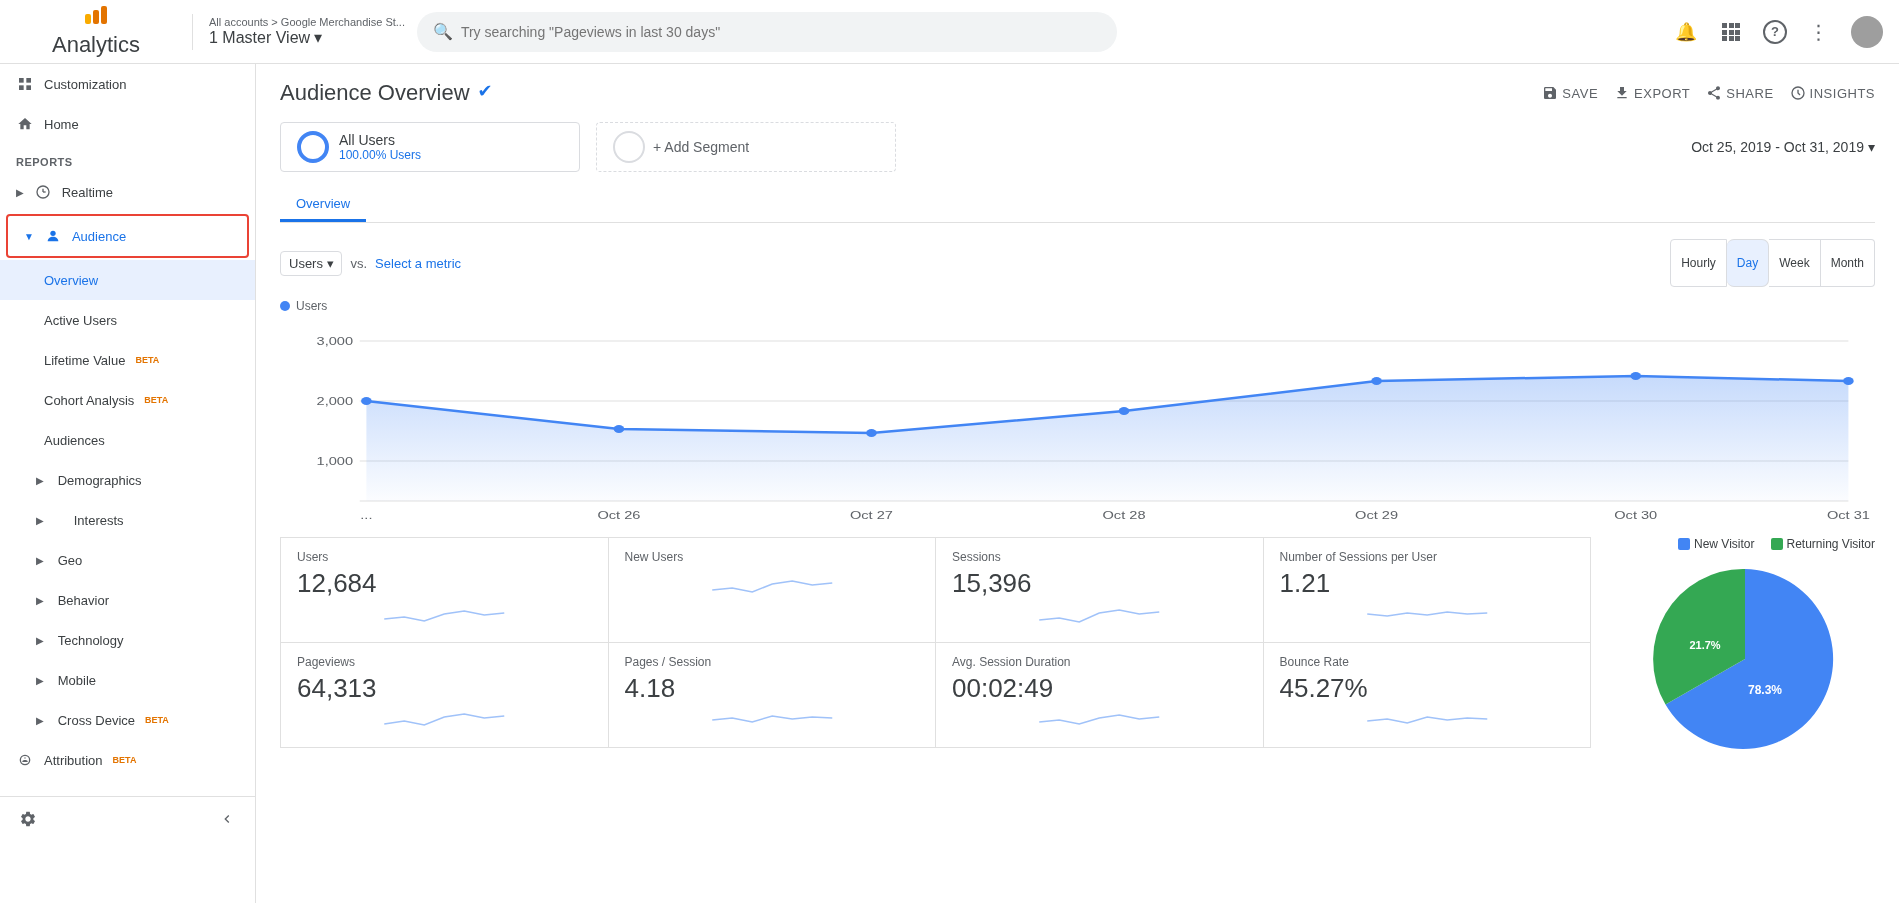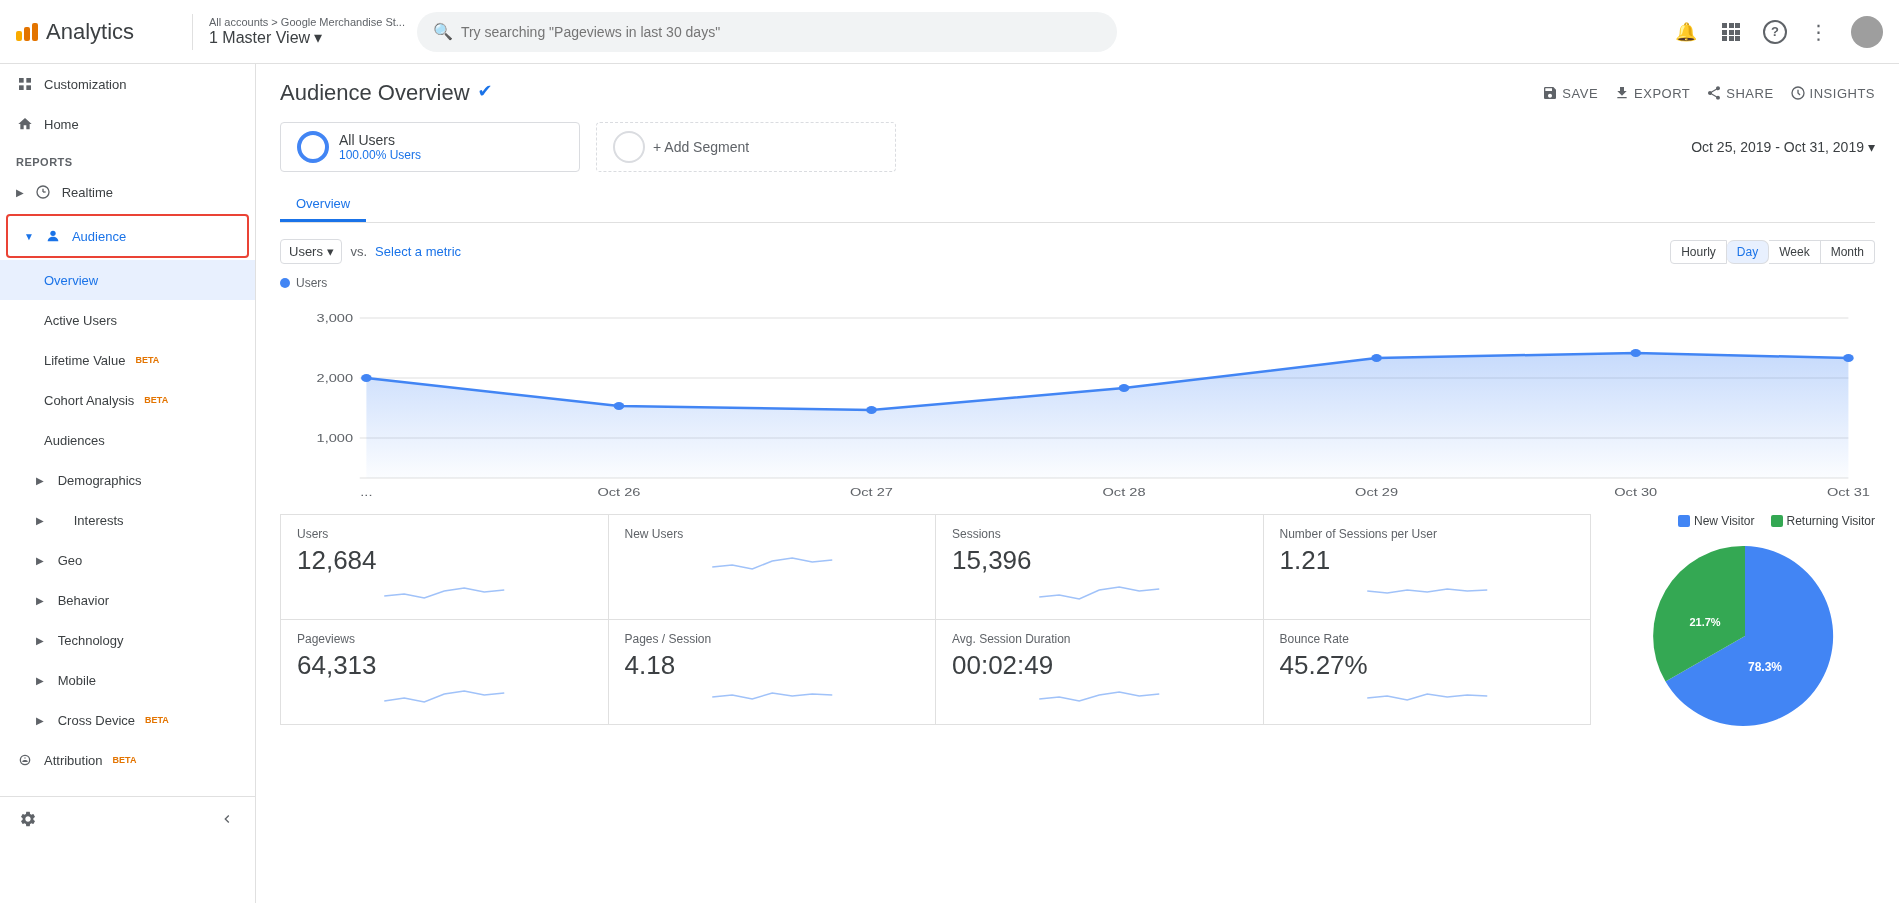--- a/index.html
+++ b/index.html
@@ -3,21 +3,21 @@
   <meta charset="utf-8">
   <style>
     * { box-sizing: border-box; margin: 0; padding: 0; }
     body { font-family: 'Google Sans', Arial, sans-serif; font-size: 13px; color: #3c4043; background: #fff; display: flex; flex-direction: column; height: 100vh; overflow: hidden; }
 
     
     .top-nav {
       display: flex; align-items: center; height: 64px; padding: 0 16px;
       border-bottom: 1px solid #e0e0e0; background: #fff; flex-shrink: 0; gap: 12px;
     }
-    .logo-area { display: flex; align-items: center; gap: 8px; min-width: 160px; }
+    .logo-area { display: flex; align-items: center; gap: 8px; min-width: 160px; flex-direction: column; }
     .logo-bars { display: flex; gap: 2px; align-items: flex-end; }
     .logo-bars span { display: block; border-radius: 2px; }
     .bar1 { width: 6px; height: 10px; background: #f9ab00; }
     .bar2 { width: 6px; height: 14px; background: #e37400; }
     .bar3 { width: 6px; height: 18px; background: #e37400; }
     .app-title { font-size: 22px; color: #3c4043; font-weight: 400; }
     .nav-divider { width: 1px; height: 36px; background: #e0e0e0; margin: 0 4px; }
     .account-info { display: flex; flex-direction: column; font-size: 11px; color: #5f6368; }
     .account-info .breadcrumb { font-size: 11px; color: #5f6368; }
     .account-info .view-selector { font-size: 16px; color: #3c4043; font-weight: 500; display: flex; align-items: center; gap: 4px; cursor: pointer; }
@@ -82,21 +82,21 @@
     .metric-left { display: flex; align-items: center; gap: 8px; }
     .metric-select {
       border: 1px solid #dadce0; border-radius: 4px; padding: 4px 8px;
       font-size: 13px; color: #3c4043; background: #fff; cursor: pointer;
       display: flex; align-items: center; gap: 4px;
     }
     .vs-label { font-size: 13px; color: #5f6368; }
     .select-metric { font-size: 13px; color: #1a73e8; cursor: pointer; }
     .time-buttons { display: flex; gap: 0; }
     .time-btn {
-      padding: 4px 10px; font-size: 12px; border: 1px solid #dadce0;
+      padding: 16px 10px; font-size: 12px; border: 1px solid #dadce0;
       background: #fff; cursor: pointer; color: #3c4043;
     }
     .time-btn:first-child { border-radius: 4px 0 0 4px; }
     .time-btn:last-child { border-radius: 0 4px 4px 0; }
     .time-btn.active { background: #e8f0fe; color: #1a73e8; font-weight: 500; border-radius: 7px; }
     .time-btn + .time-btn { border-left: none; }
 
     
     .chart-area { position: relative; height: 200px; margin-bottom: 16px; }
     .chart-legend { display: flex; align-items: center; gap: 6px; font-size: 12px; color: #5f6368; margin-bottom: 8px; }

